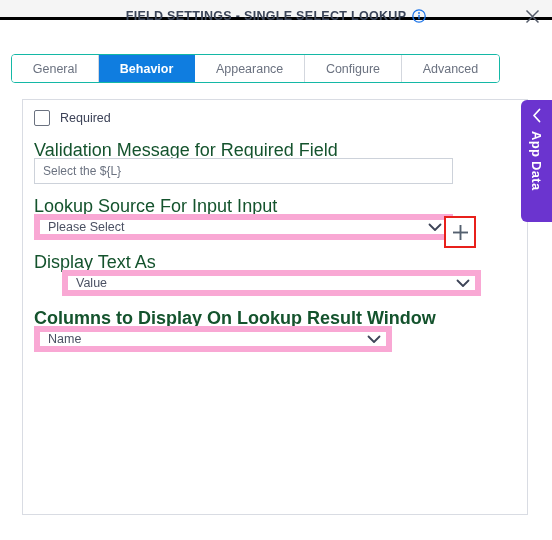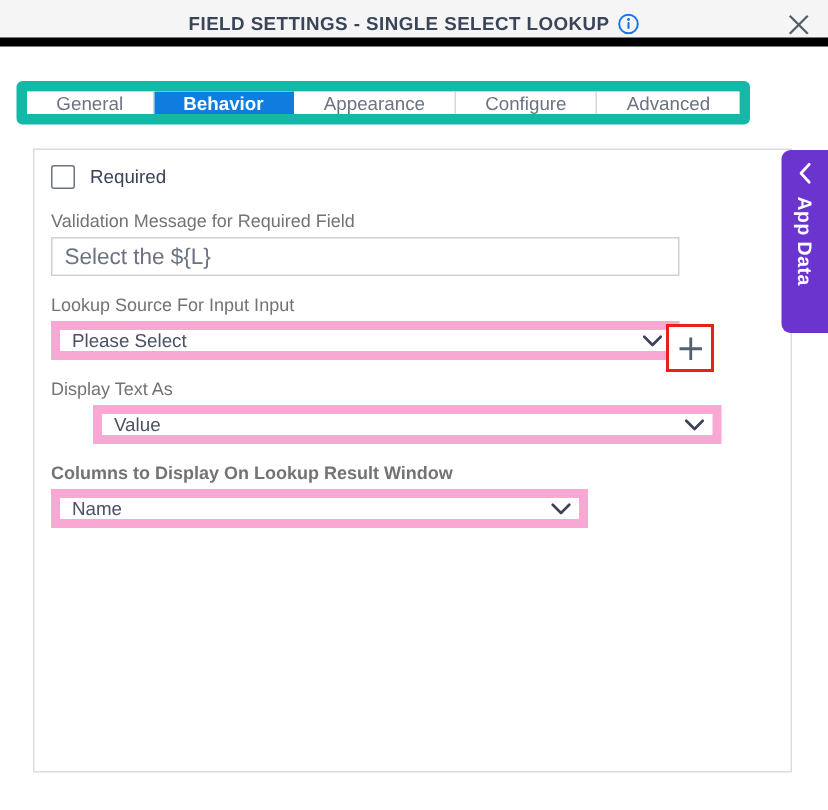--- a/index.html
+++ b/index.html
@@ -12,23 +12,23 @@
     background: #ffffff;
     font-family: "Liberation Sans", sans-serif;
     overflow: hidden;
     position: relative;
   }
 
   
   .titlebar {
     position: absolute;
     left: 0; top: 0;
-    width: 552px; height: 31px;
+    width: 552px; height: 20px;
     background: #f5f5f5;
-    border-bottom: 6px solid #000000;
+    border-bottom: 3px solid #000000;
     box-sizing: border-box;
   }
   .title-wrap {
     position: absolute;
     left: 0; top: 0;
     width: 552px; height: 31px;
     display: flex;
     align-items: center;
     justify-content: center;
     gap: 6px;
@@ -54,21 +54,21 @@
     color: #555c6b;
   }
   .close-btn svg { display: block; }
 
   
   .tabbar {
     position: absolute;
     left: 11px; top: 54px;
     width: 489px; height: 29px;
     display: flex;
-    border: 7px solid #14b8a6;
+    border: 1px solid #14b8a6;
     border-radius: 4px;
     overflow: hidden;
     background: #ffffff;
     box-sizing: border-box;
   }
   .tab {
     flex: 1 1 auto;
     display: flex;
     align-items: center;
     justify-content: center;
@@ -93,22 +93,22 @@
     position: absolute;
     left: 22px; top: 99px;
     width: 506px; height: 416px;
     border: 1px solid #d9dce3;
     background: #ffffff;
     box-sizing: border-box;
   }
 
   .field-label {
     position: absolute;
-    font-size: 12px;
-    color: #737373;
+    font-size: 18px;
+    color: #14532d;
     white-space: nowrap;
   }
 
   .checkbox-row {
     position: absolute;
     left: 11px; top: 10px;
     display: flex;
     align-items: center;
     gap: 10px;
   }
@@ -125,21 +125,21 @@
     color: #3c4257;
   }
 
   .text-input {
     position: absolute;
     height: 26px;
     border: 1px solid #cdd2da;
     background: #ffffff;
     box-sizing: border-box;
     font-family: "Liberation Sans", sans-serif;
-    font-size: 15px;
+    font-size: 12px;
     color: #6b7280;
     padding: 0 8px;
     outline: none;
   }
   .text-input::placeholder { color: #7b8291; opacity: 1; }
 
   .select-wrap {
     position: absolute;
     height: 26px;
     border: 6px solid #f9a8d4;

